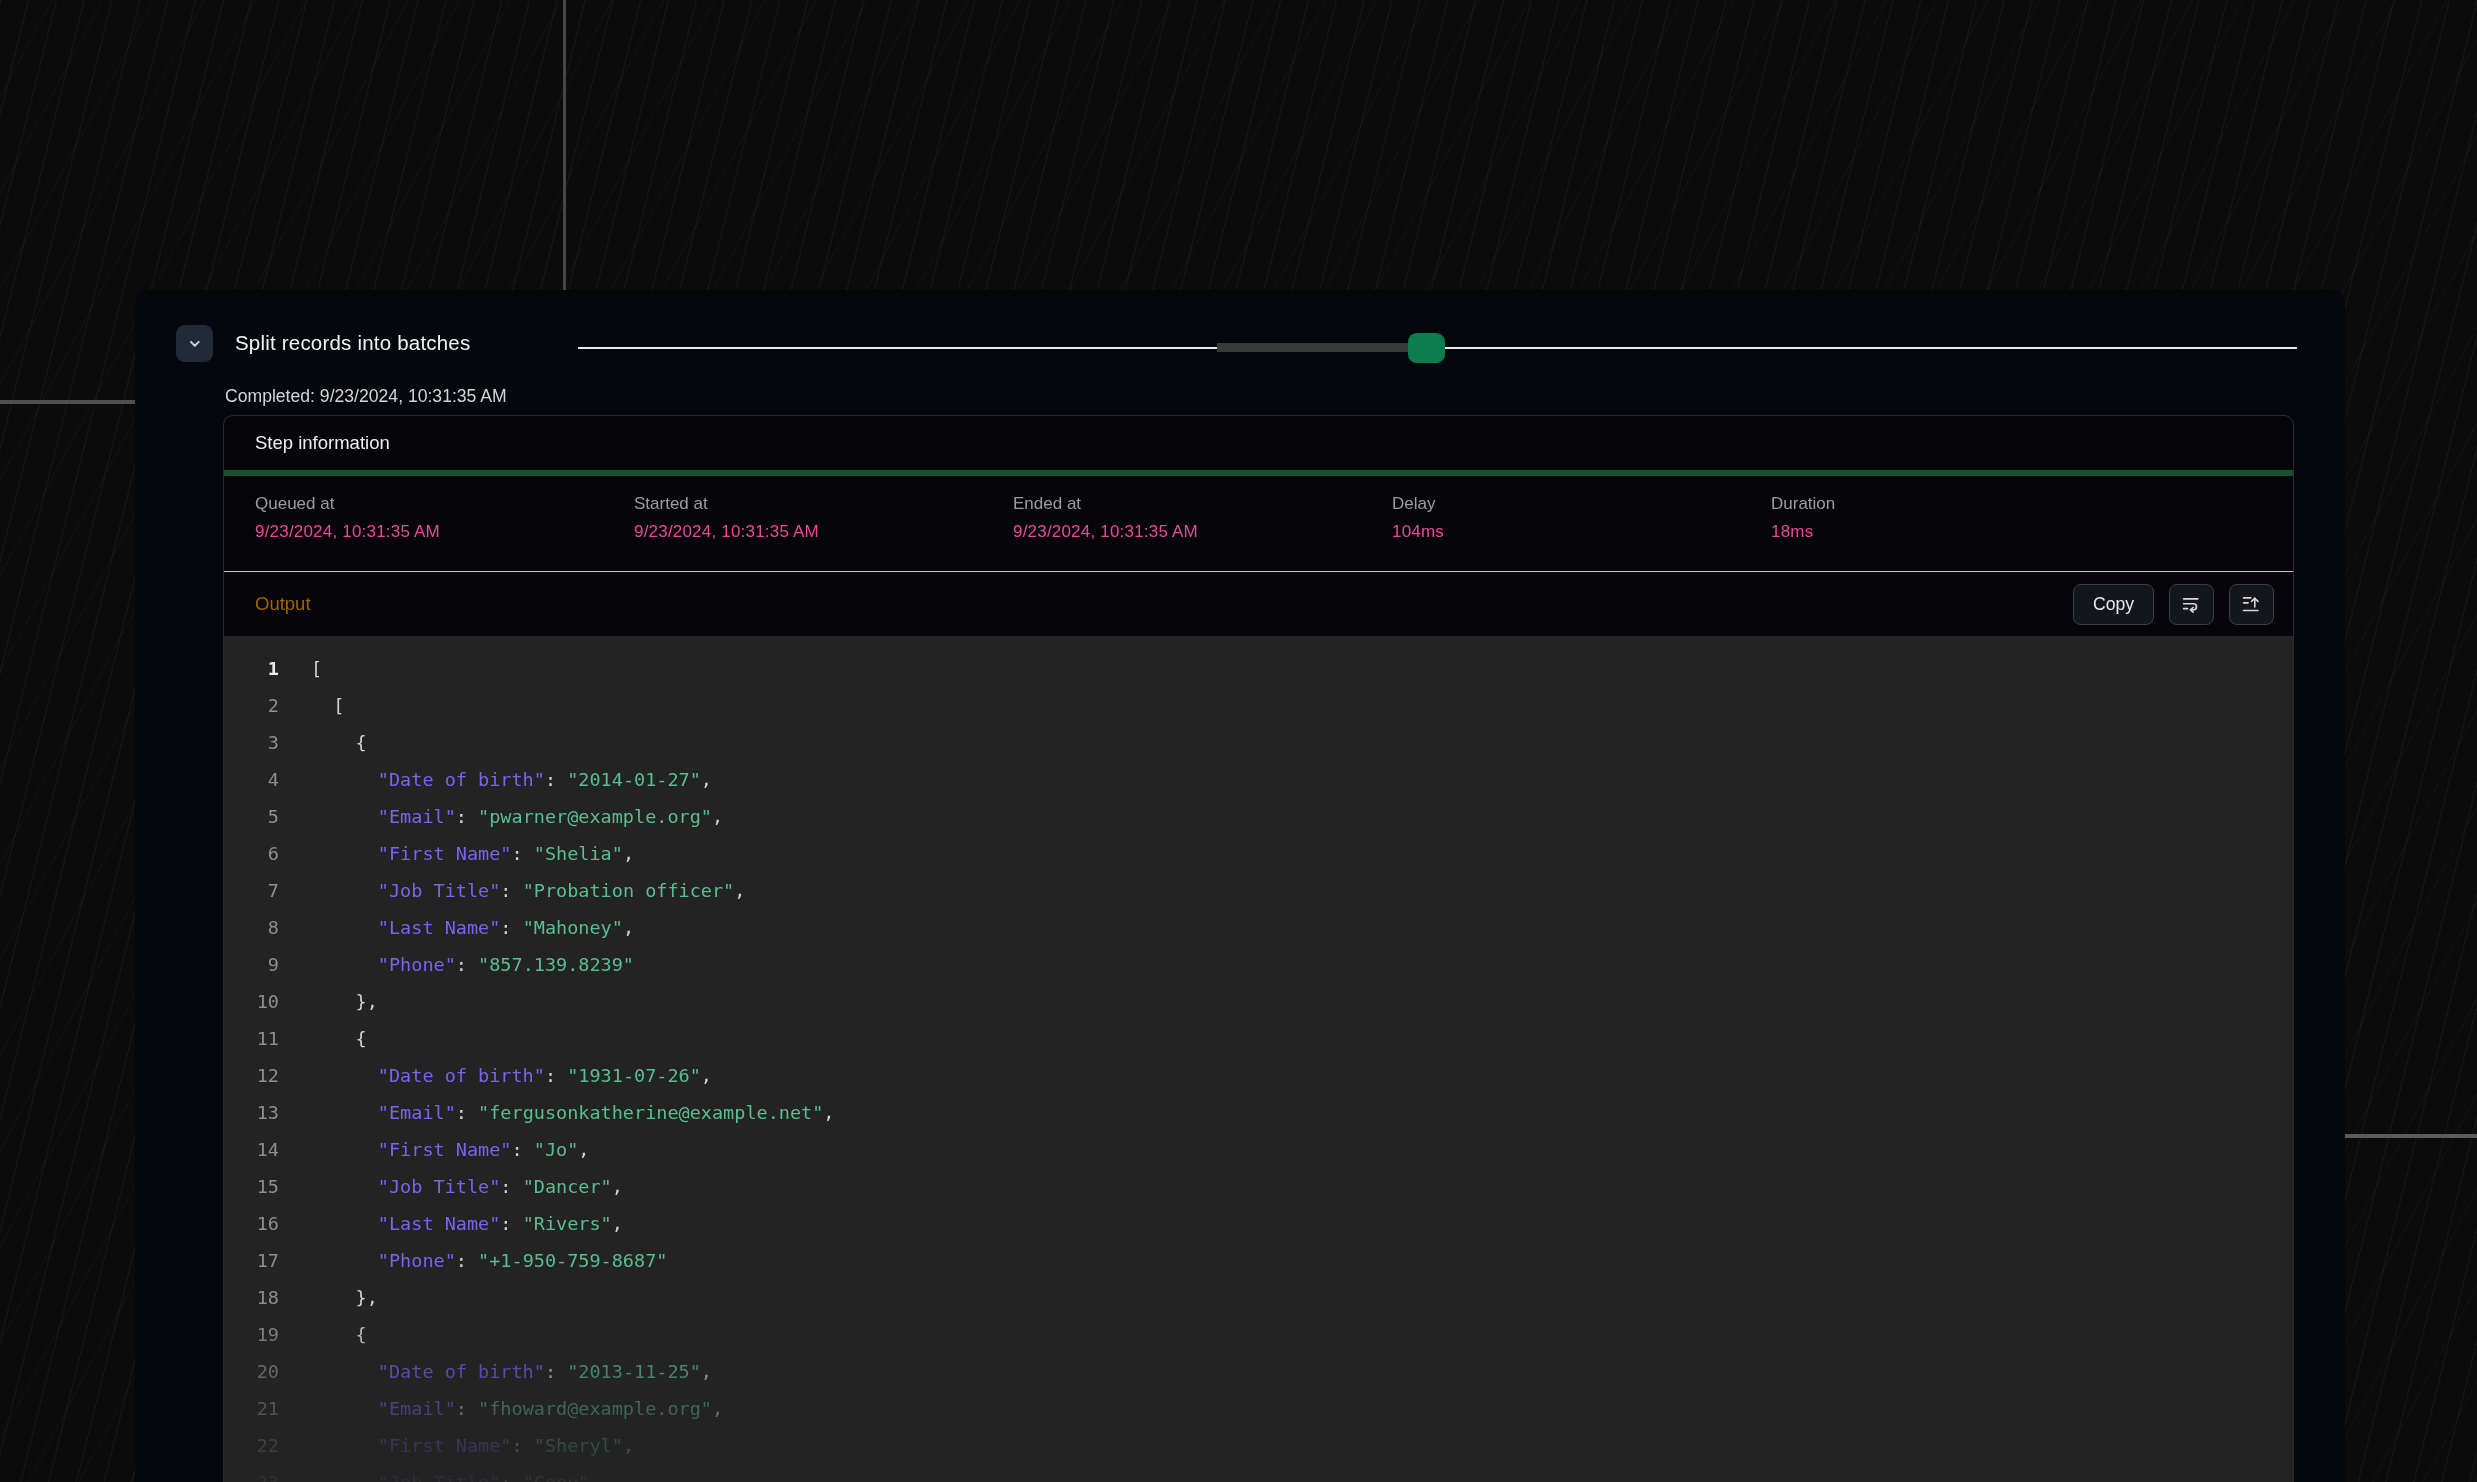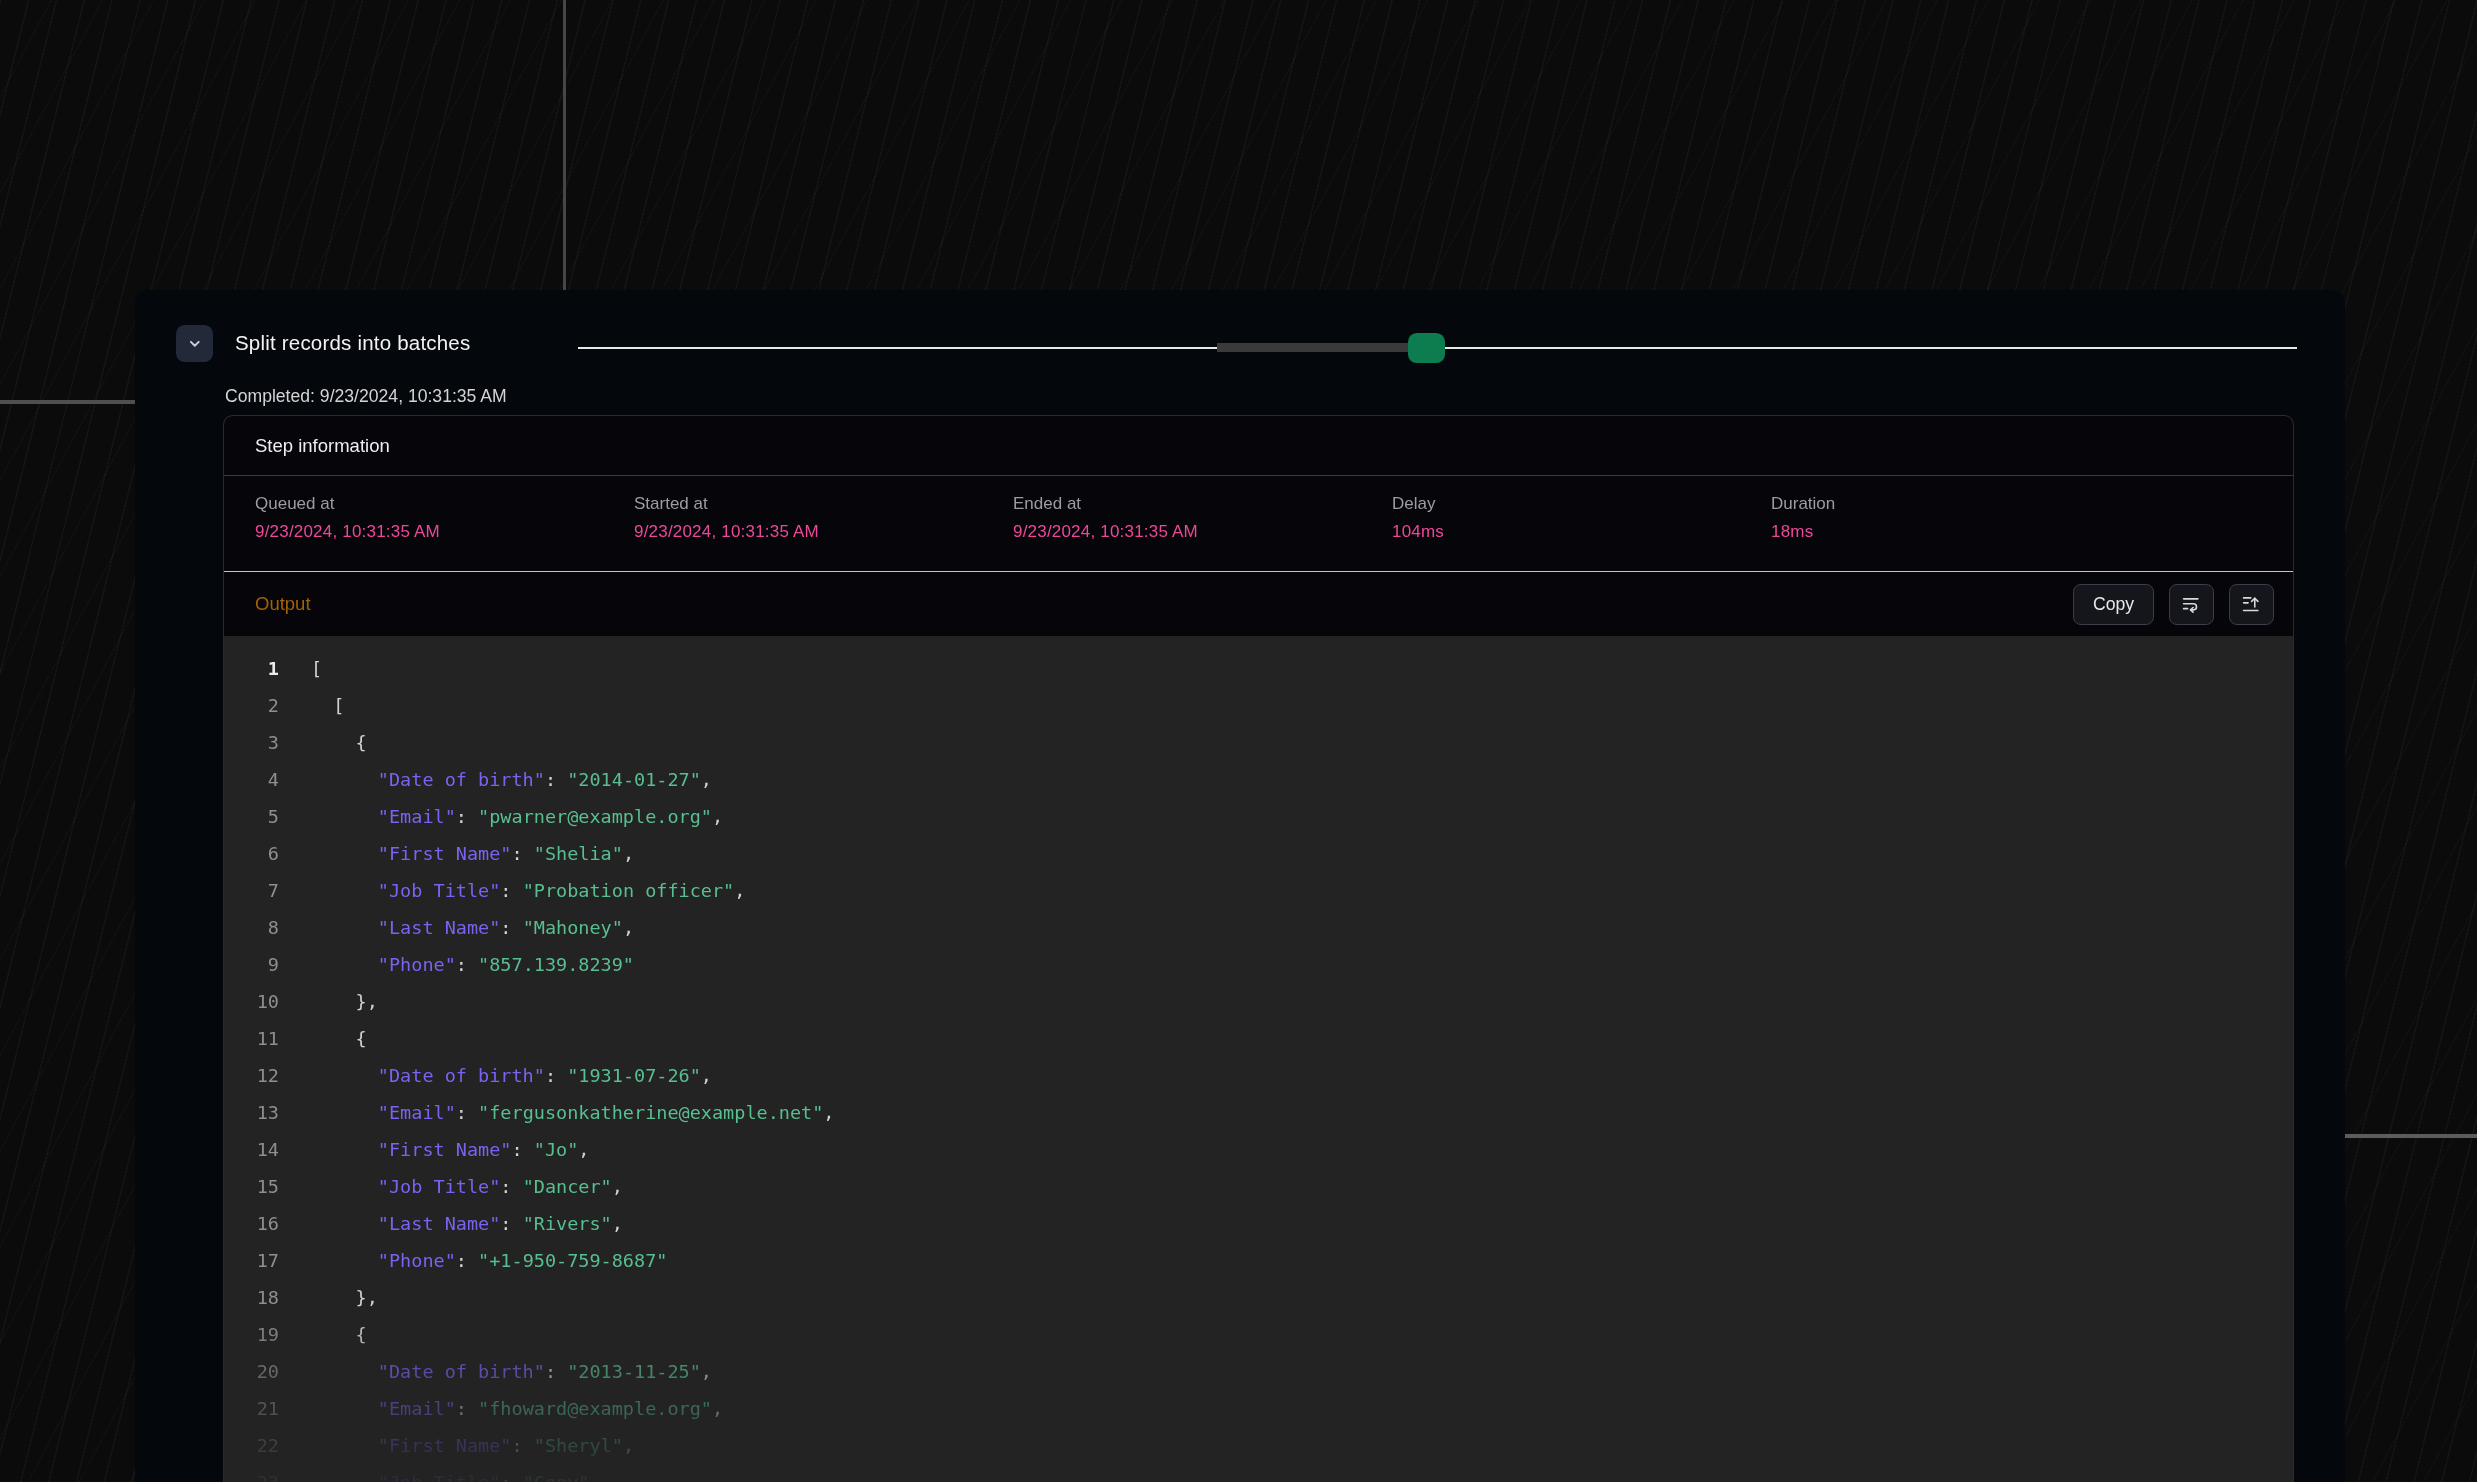--- a/index.html
+++ b/index.html
@@ -80,21 +80,21 @@
     border:1px solid #2a2a31;
     border-bottom:none;
     border-radius:9.8px 9.8px 0 0;
     display:flex; flex-direction:column;
     overflow:hidden;
   }
   .card-header {
     height:60px; flex:none;
     display:flex; align-items:center;
     padding-left:31px;
-    border-bottom:1px solid #14532d;
+    border-bottom:6px solid #14532d;
     font-size:18.5px; color:#ededf2;
   }
   .stats-row {
     height:96px; flex:none;
     display:flex; align-items:flex-start;
     padding:17.6px 0 0 31px;
     border-bottom:1px solid #f9a8d4;
   }
   .stat { width:379px; flex:none; }
   .stat-label { font-size:17px; color:#9c9ca4; margin-bottom:8.8px; }

